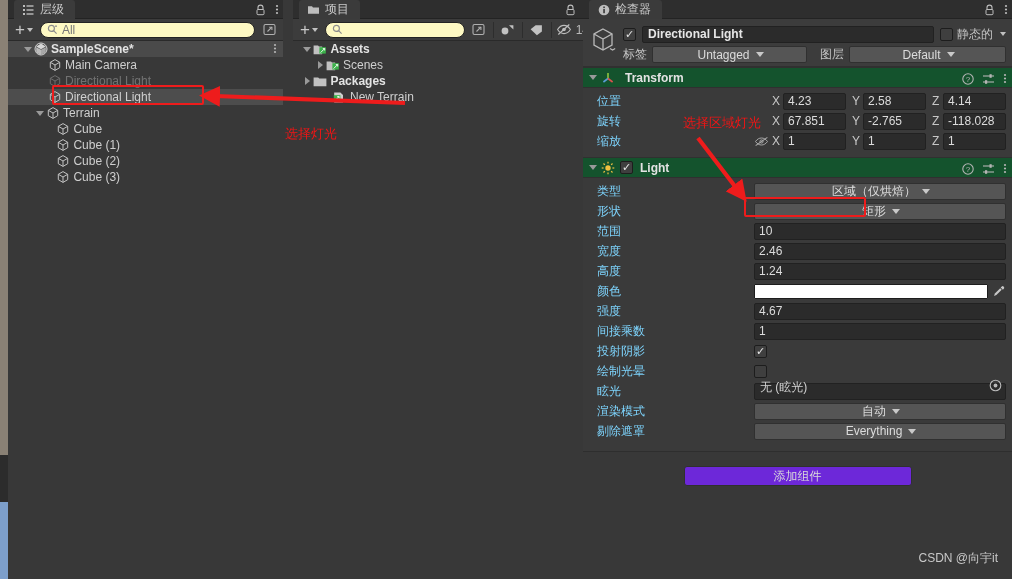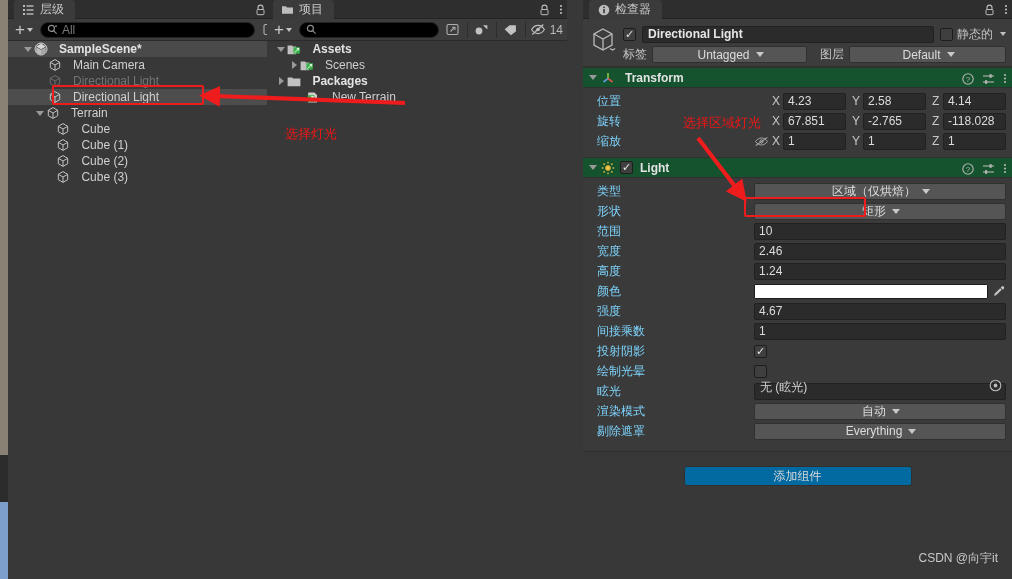--- a/index.html
+++ b/index.html
@@ -49,41 +49,41 @@
     background:#3c3c3c; border-bottom:1px solid #2a2a2a;
     display:flex; align-items:center; padding:0 4px; gap:4px;
   }
   .plus-btn { display:flex; align-items:center; gap:2px; padding:0 3px; height:18px; }
   .plus-glyph { font-size:17px; line-height:12px; color:#c8c8c8; font-weight:300; }
   .caret-dn {
     width:0;height:0;border-left:3.5px solid transparent;border-right:3.5px solid transparent;
     border-top:4px solid #c1c1c1;
   }
   .search-field {
-    flex:1; height:16px; background:#000000; border:1px solid #232323; border-radius:8px;
+    flex:1; height:16px; background:#fef9c3; border:1px solid #232323; border-radius:8px;
     display:flex; align-items:center; padding:0 4px 0 6px; gap:4px; min-width:40px;
   }
   .search-field .txt { color:#787878; font-size:12px; }
   .tb-btn { width:20px; height:18px; display:flex; align-items:center; justify-content:center; }
   .tb-sep { width:1px; height:16px; background:#2d2d2d; }
   .tb-count { font-size:12px; color:#b9b9b9; }
 
   
   .tree { position:absolute; left:0; top:41px; right:0; bottom:0; overflow:hidden; }
   .row { position:relative; height:16px; display:flex; align-items:center; font-size:12px; white-space:nowrap; }
   .row .foldout {
     width:12px; height:16px; display:flex; align-items:center; justify-content:center; flex:0 0 12px;
   }
   .tri-dn { width:0;height:0;border-left:4px solid transparent;border-right:4px solid transparent;border-top:5px solid #9a9a9a; }
   .tri-rt { width:0;height:0;border-top:4px solid transparent;border-bottom:4px solid transparent;border-left:5px solid #9a9a9a; }
   .row .obj-icon { width:14px; height:14px; margin-right:3px; display:flex; align-items:center; justify-content:center; flex:0 0 14px;}
   .row-sel { background:#4d4d4d; }
   .row-scene { background:#4a4a4a; }
   .row-ghost { opacity:.38; }
-  .row-label { color:#cfcfcf;margin-left:8px; }
+  .row-label { color:#cfcfcf; }
   .row-label.bold { font-weight:bold; color:#e3e3e3; }
   .row-kebab { position:absolute; right:6px; top:1px; }
 
   
   .insp-body { position:absolute; left:0; top:19px; right:0; bottom:0; background:#383838; overflow:hidden; }
   .insp-head { position:relative; height:48px; background:#3c3c3c; border-bottom:1px solid #303030; }
   .cube-big { position:absolute; left:6px; top:6px; width:30px; height:30px; }
   .name-row { position:absolute; left:40px; top:6px; right:6px; height:18px; display:flex; align-items:center; gap:6px; }
   .chk {
     width:13px;height:13px;background:#3f3f3f;border:1px solid #1d1d1d;border-radius:2px;
@@ -134,21 +134,21 @@
     flex:1; height:17px; background:#2b2b2b; border:1px solid #212121; border-radius:2px;
     display:flex; align-items:center; justify-content:space-between; padding:0 3px 8px 5px;
     color:#d2d2d2; font-size:12px;
   }
   .chk-sm { width:13px;height:13px;background:#3f3f3f;border:1px solid #1d1d1d;border-radius:2px;
     display:flex;align-items:center;justify-content:center; }
   .chk-sm.on::after { content:"✓"; font-size:11px; color:#e8e8e8; line-height:11px; }
 
   .addcomp-wrap { display:flex; justify-content:center; padding-top:14px; }
   .addcomp {
-    width:228px; height:20px; background:#0369a1; border:1px solid #303030; border-radius:3px;
+    width:228px; height:20px; background:#6d28d9; border:1px solid #303030; border-radius:3px;
     display:flex; align-items:center; justify-content:center; color:#dadada; font-size:12px;
   }
   .watermark { position:absolute; right:14px; bottom:12px; color:#d8d8d8; font-size:12px; opacity:.9; }
 
   
   .anno-box { position:absolute; border:2px solid #ee1c1c; border-radius:2px; pointer-events:none; }
   .anno-text { position:absolute; color:#f01515; font-size:13px; white-space:nowrap; }
   .anno-svg { position:absolute; left:0; top:0; width:1012px; height:579px; pointer-events:none; }
 </style>
 </head>
@@ -316,21 +316,21 @@
             <svg width="14" height="14" viewBox="0 0 14 14">
               <path d="M7 1.6 11.7 4.3v5.4L7 12.4 2.3 9.7V4.3z" stroke="#c2c2c2" stroke-width="1" fill="none"></path>
               <path d="M2.3 4.3 7 7l4.7-2.7M7 7v5.4" stroke="#c2c2c2" stroke-width="1" fill="none"></path>
             </svg>
           </span>
           <span class="row-label">Cube (3)</span>
         </div>
       </div>
 </div>
 
-<div class="panel" id="project-panel" style="left:267px;top:0;width:300px;height:579px;">
+<div class="panel" id="project-panel" style="left:293px;top:0;width:300px;height:579px;">
 
   <div class="panel-tabbar">
     <div class="tab">
       <span class="tab-icon">
         <svg width="13" height="13" viewBox="0 0 13 13">
           <path d="M1 3.3h4l1 1.2h6v6.2H1z" fill="#bdbdbd"></path>
         </svg>
       </span>
       <span>项目</span>
     </div>

